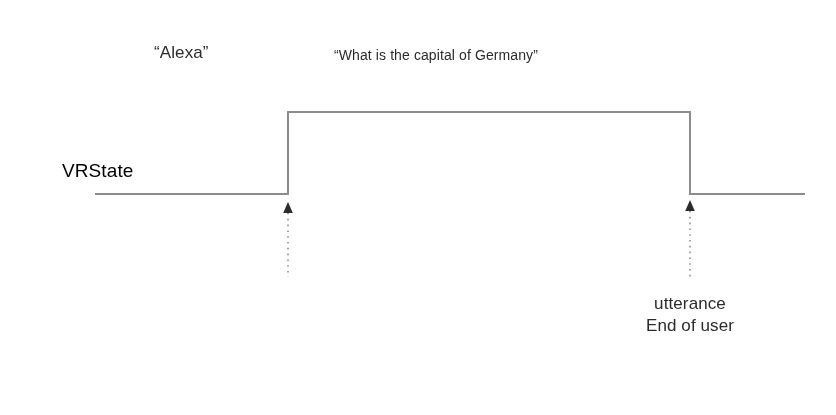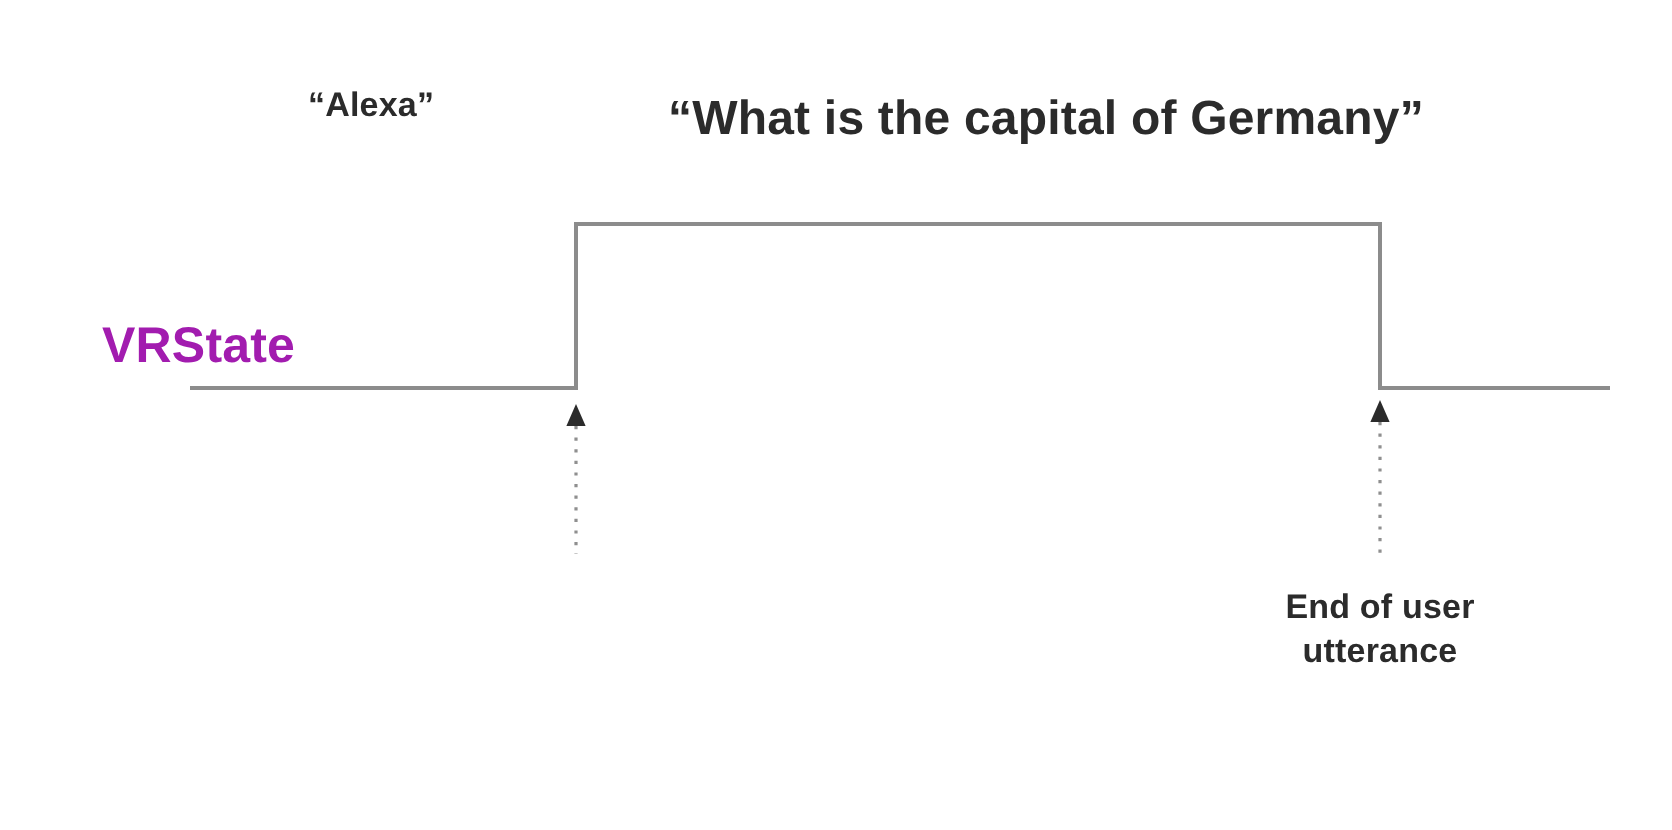--- a/index.html
+++ b/index.html
@@ -10,47 +10,46 @@
   body {
     font-family: "Liberation Sans", sans-serif;
     -webkit-font-smoothing: antialiased;
   }
   #canvas {
     position: relative;
     width: 808px;
     height: 415px;
     background: #ffffff;
     overflow: hidden;
-    font-weight: bold;
   }
   .abs { position: absolute; }
 
   
   .utterance-label {
     color: #2b2b2b;
     white-space: nowrap;
     line-height: 1;
   }
   .wake-word {
     left: 154px;
     top: 44px;
     font-size: 17px;
     letter-spacing: 0.1px;
   }
   .user-query {
     left: 334px;
     top: 48px;
-    font-size: 24px;
+    font-size: 14px;
     letter-spacing: 0.1px;
   }
   .signal-name {
-    left: 51px;
+    left: 62px;
     top: 161px;
-    font-size: 25px;
-    color: #a21caf;
+    font-size: 19px;
+    color: #000000;
     white-space: nowrap;
     line-height: 1;
     letter-spacing: 0.1px;
   }
 
   
   .event-caption {
     font-size: 17px;
     color: #2b2b2b;
     text-align: center;
@@ -91,17 +90,17 @@
     </g>
 
     <g>
       <polygon points="690,200 685.2,211 694.8,211" fill="#2b2b2b"></polygon>
       <line x1="690" y1="211" x2="690" y2="277" stroke="#8f8f8f" stroke-width="1.6" stroke-dasharray="1.6 4.2" stroke-linecap="butt"></line>
     </g>
   </svg>
 
 
   <div class="abs event-caption caption-right">
+    <span class="cap-line">utterance</span>
     <span class="cap-line">End of user</span>
-    <span class="cap-line">utterance</span>
   </div>
 
 </div>
 
 </body></html>

